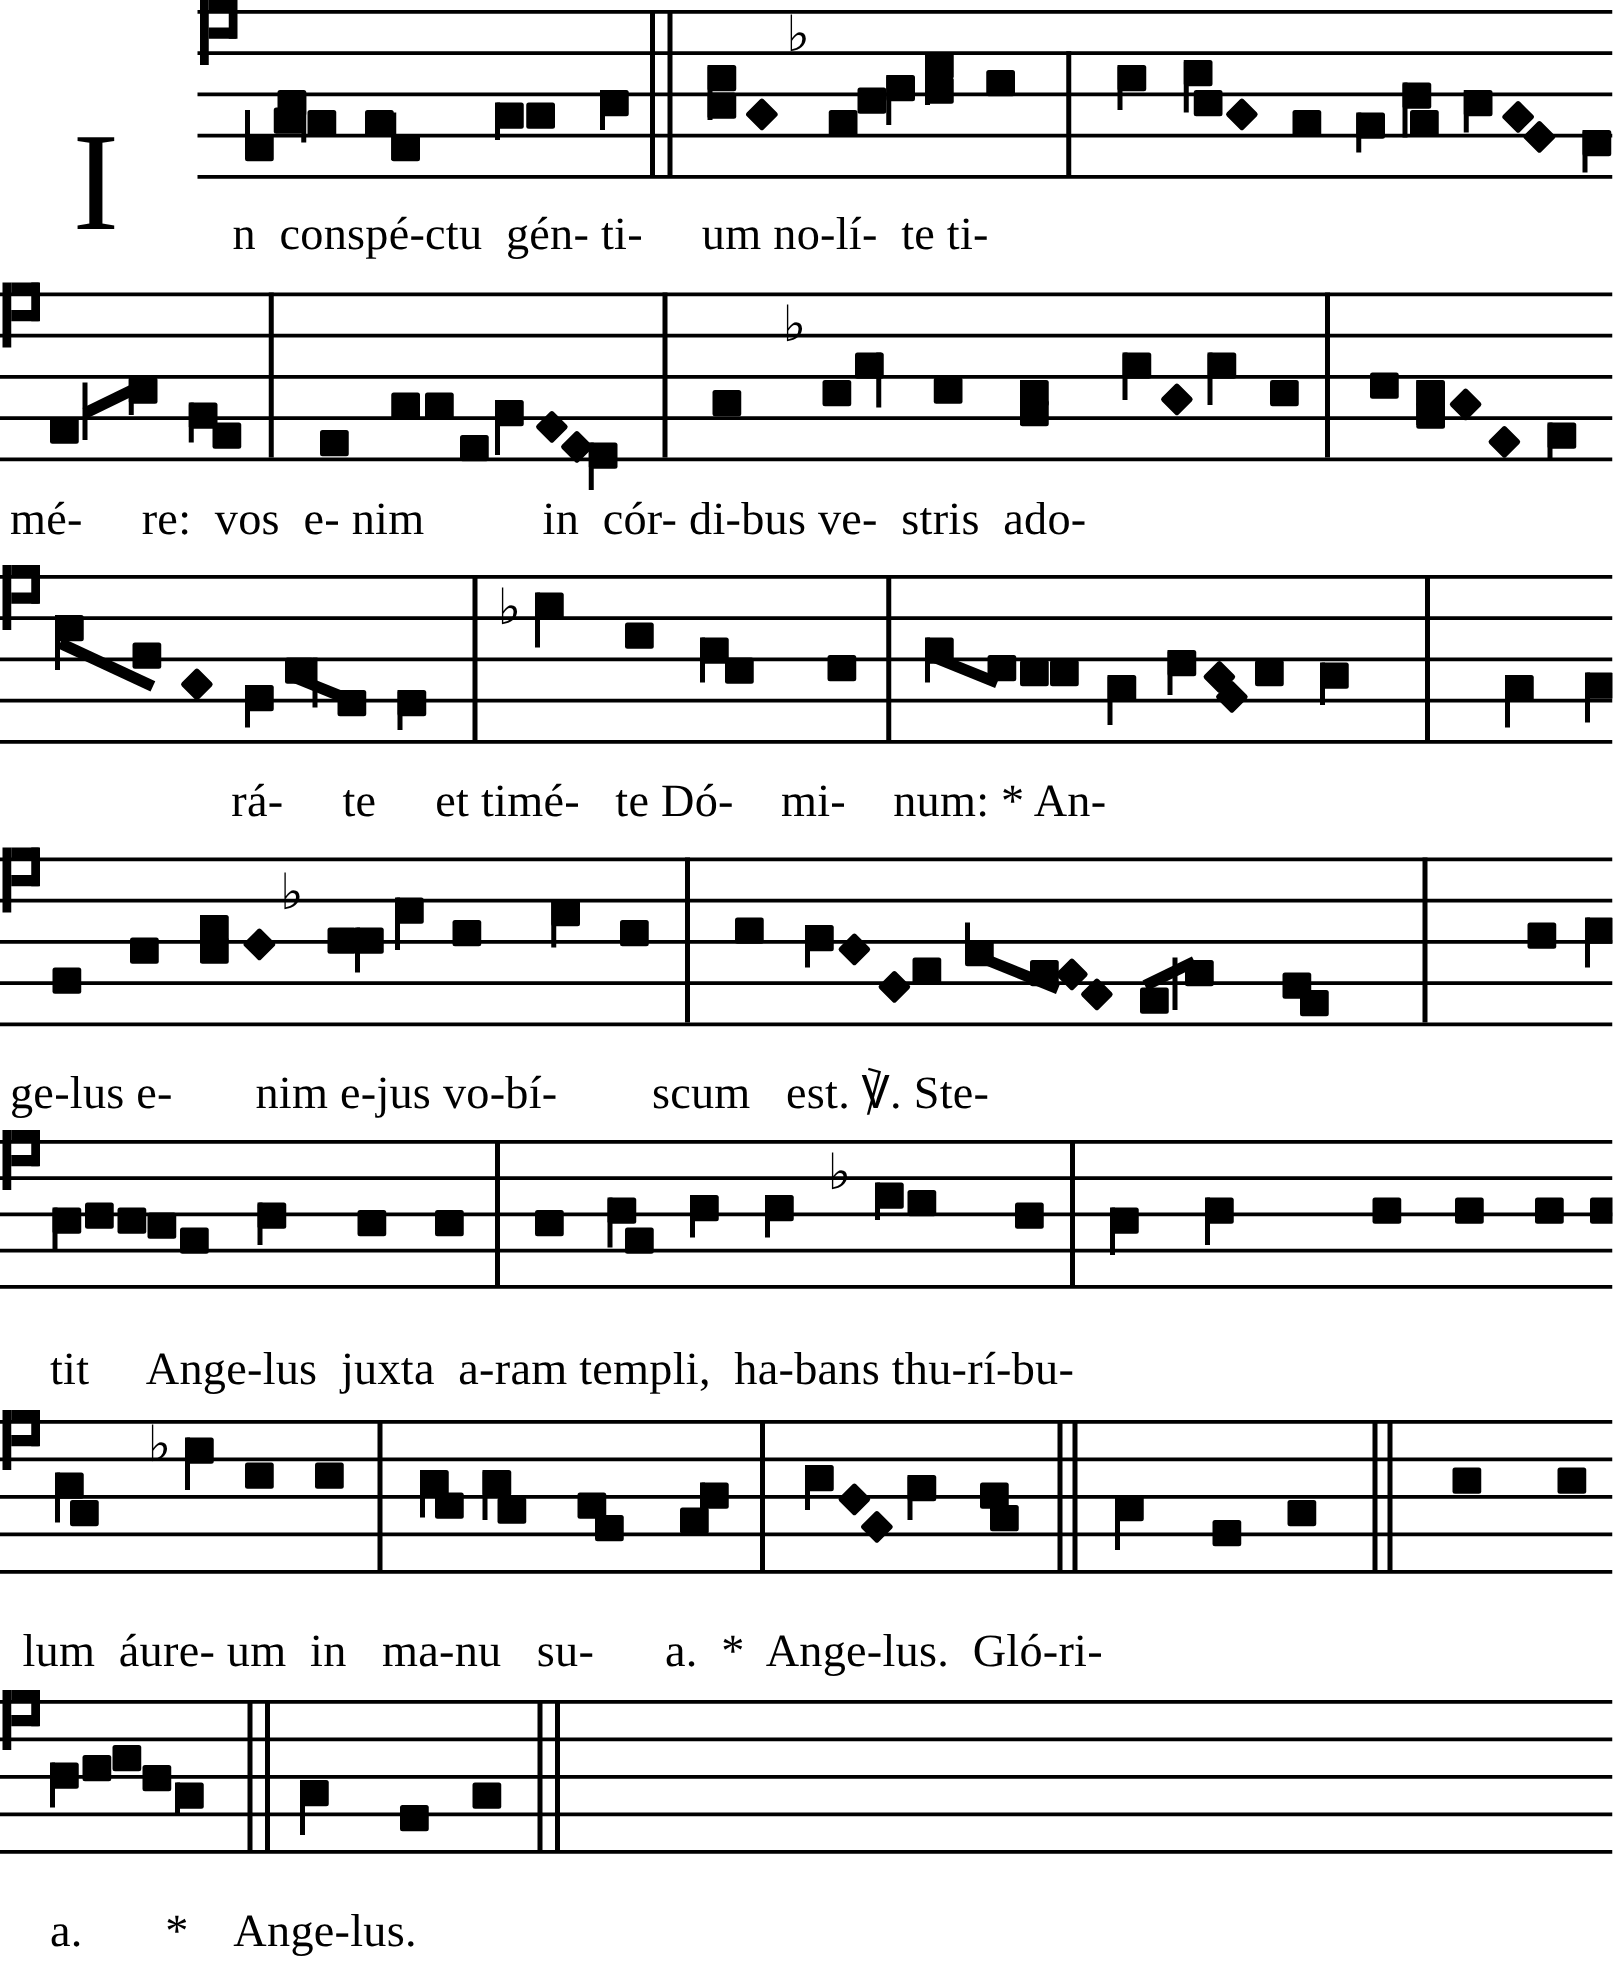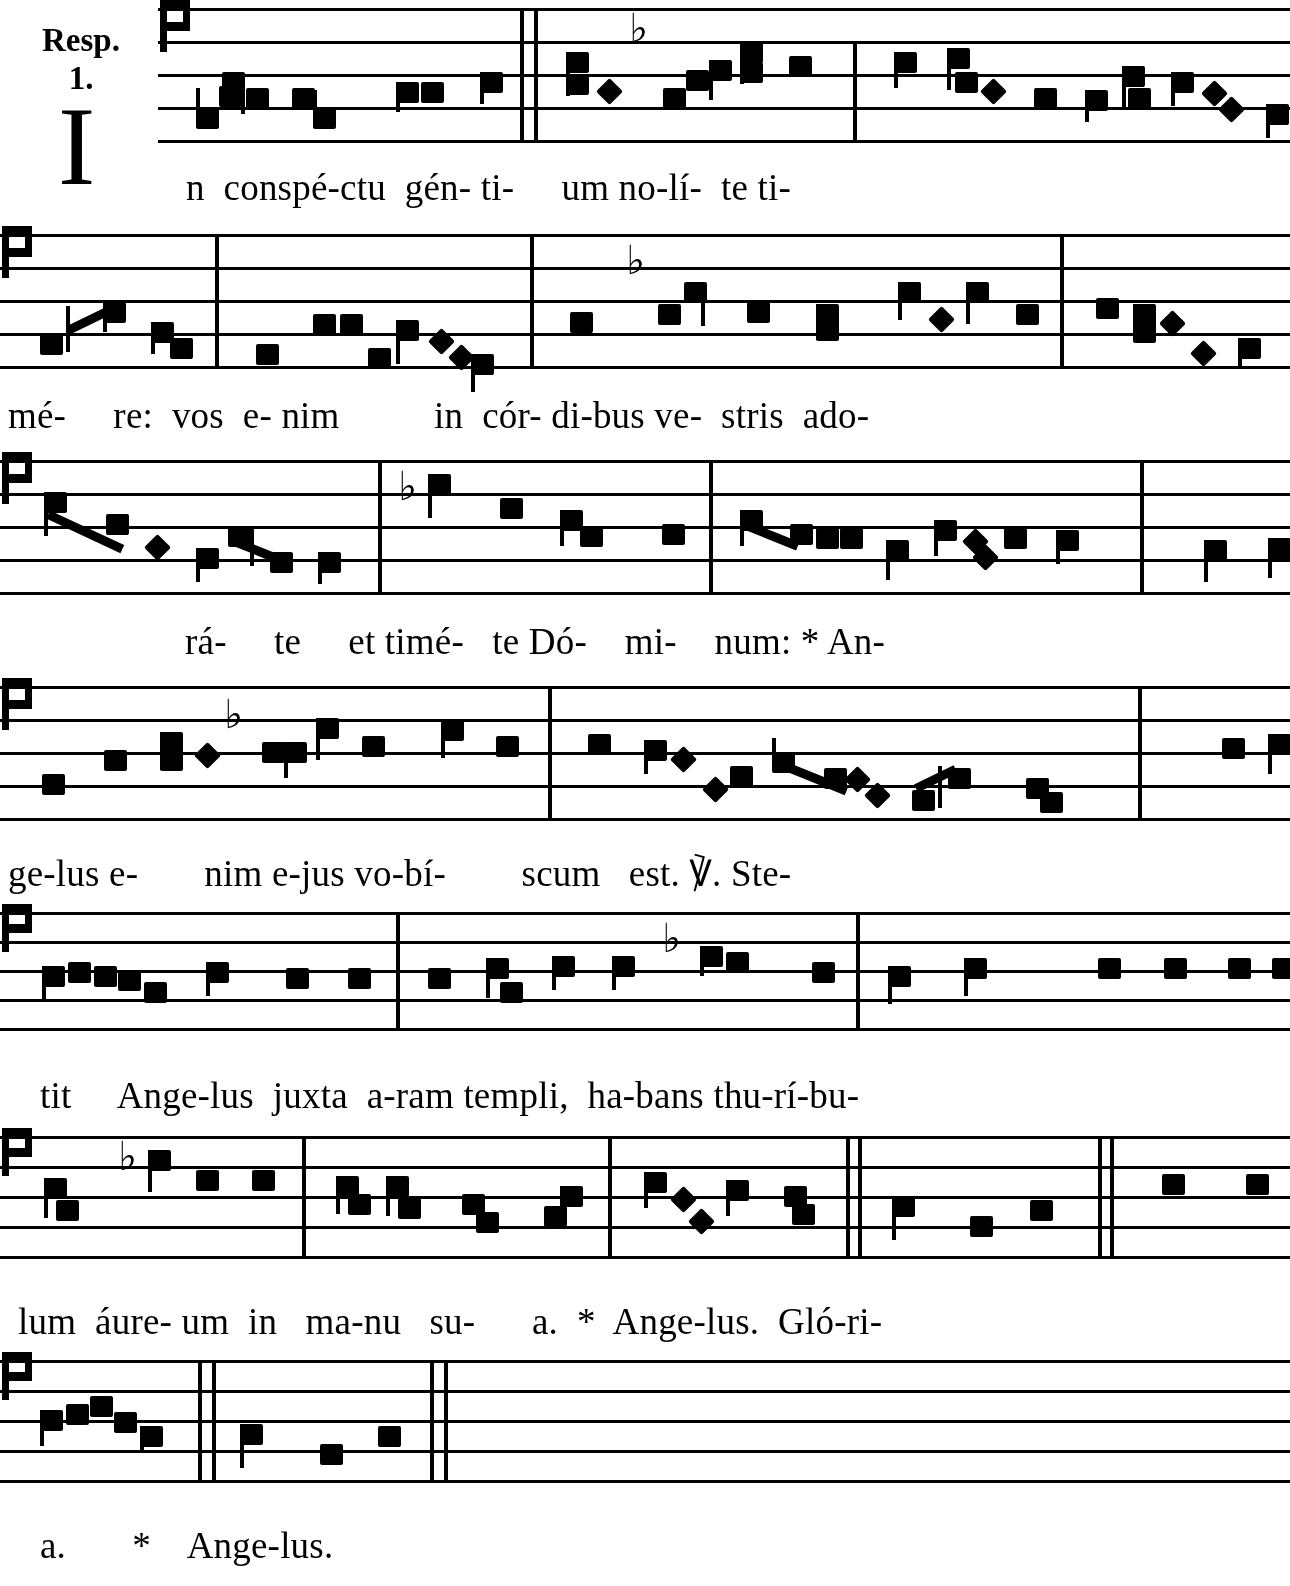--- a/index.html
+++ b/index.html
@@ -122,24 +122,20 @@
     font-size: 112px;
     line-height: 1;
     font-weight: normal;
   }
 </style>
 </head>
 <body>
 
 <div id="page">
 
-  <div class="resp-label">
-    <div>Resp.</div>
-    <div>1.</div>
-  </div>
   <div class="dropcap">I</div>
 
   <div class="system" style="top:0px;height:210px;">
     <div class="staff" style="height:140px;">
       <div class="line" style="top:8px; left:158px; right:0;"></div>
       <div class="line" style="top:41px; left:158px; right:0;"></div>
       <div class="line" style="top:74px; left:158px; right:0;"></div>
       <div class="line" style="top:107px; left:158px; right:0;"></div>
       <div class="line" style="top:140px; left:158px; right:0;"></div>
 

